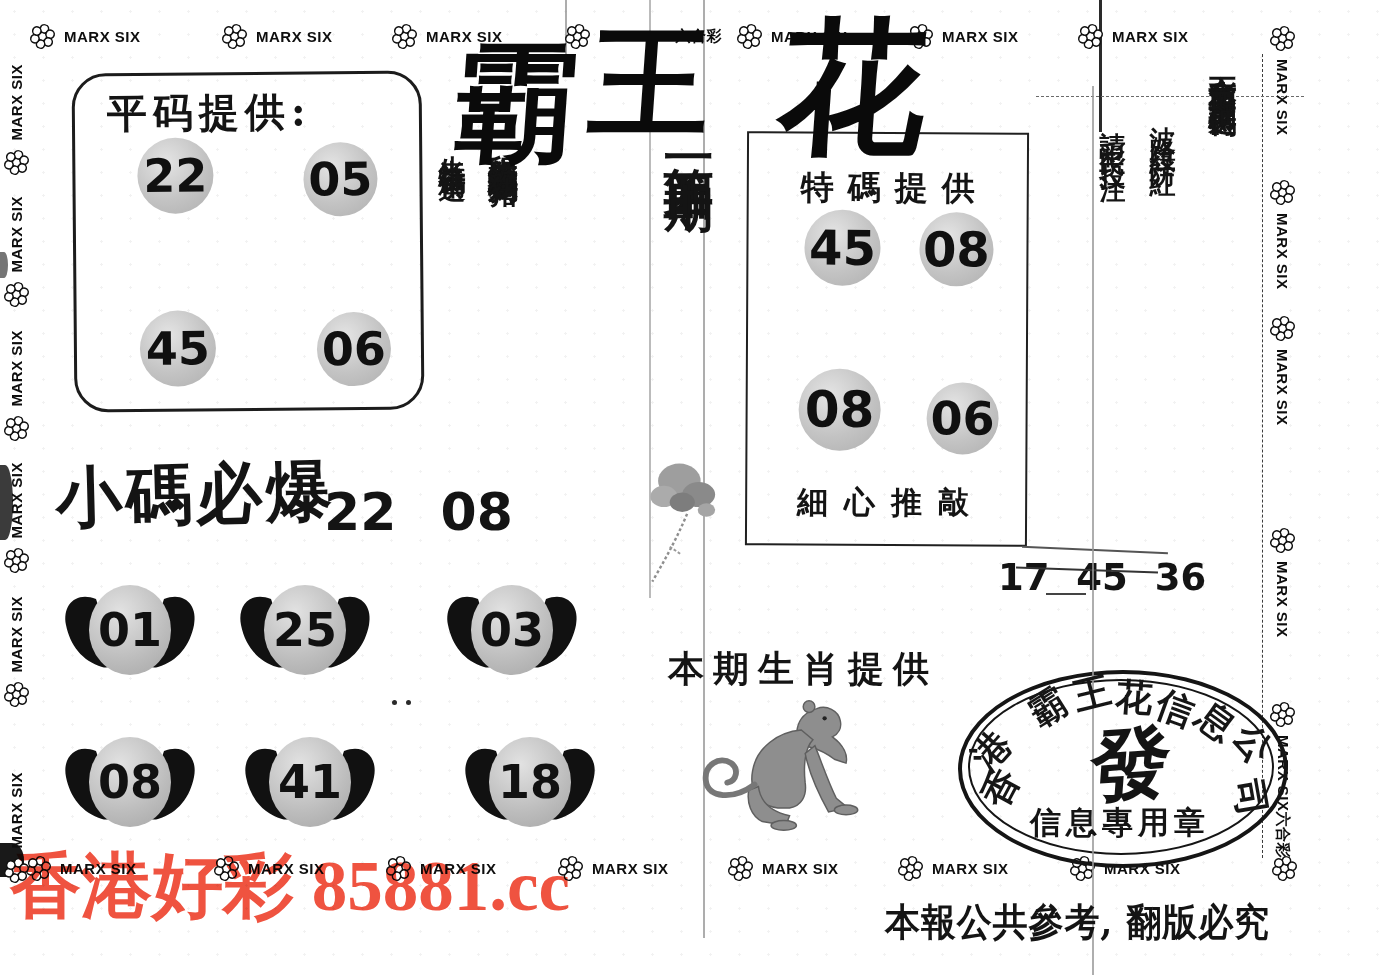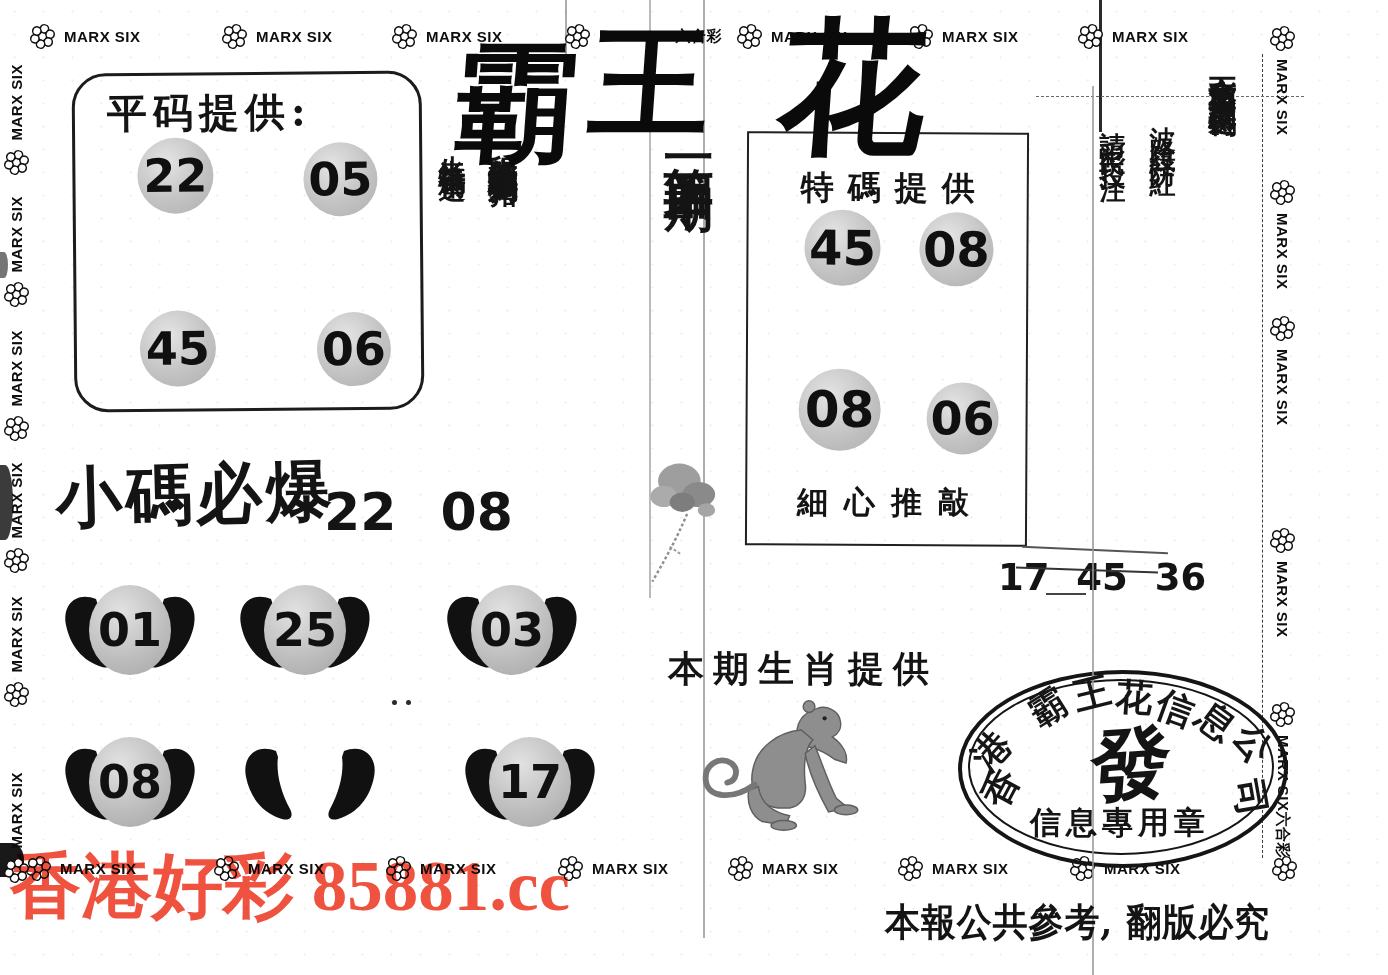--- a/index.html
+++ b/index.html
@@ -309,27 +309,28 @@
       <path d="M36,16 C16,8 2,22 6,42 C10,62 22,78 42,84 C50,86 54,82 50,74 C40,56 36,36 38,22 Z" fill="#111"></path>
       <path d="M104,16 C124,8 138,22 134,42 C130,62 118,78 98,84 C90,86 86,82 90,74 C100,56 104,36 102,22 Z" fill="#111"></path>
       </svg>
     <div class="ball">08</div>
     </div>
   <div class="ingot" style="left:240px;top:735px">
     <svg viewBox="0 0 140 105">
       <path d="M36,16 C16,8 2,22 6,42 C10,62 22,78 42,84 C50,86 54,82 50,74 C40,56 36,36 38,22 Z" fill="#111"></path>
       <path d="M104,16 C124,8 138,22 134,42 C130,62 118,78 98,84 C90,86 86,82 90,74 C100,56 104,36 102,22 Z" fill="#111"></path>
       </svg>
+    <div class="ball">41</div>
     </div>
   <div class="ingot" style="left:460px;top:735px">
     <svg viewBox="0 0 140 105">
       <path d="M36,16 C16,8 2,22 6,42 C10,62 22,78 42,84 C50,86 54,82 50,74 C40,56 36,36 38,22 Z" fill="#111"></path>
       <path d="M104,16 C124,8 138,22 134,42 C130,62 118,78 98,84 C90,86 86,82 90,74 C100,56 104,36 102,22 Z" fill="#111"></path>
       </svg>
-    <div class="ball">17</div>
+    <div class="ball">18</div>
     </div>
 
   <div class="abs" style="left:998px;top:556px;font-family:'DejaVu Sans',sans-serif;font-size:37px;font-weight:600;word-spacing:14px;z-index:2">17 45 36</div>
   <div class="abs" style="left:1016px;top:569px;width:142px;height:2px;background:#333;transform:rotate(2deg);z-index:3"></div>
   <div class="abs" style="left:1022px;top:549px;width:146px;height:1.5px;background:#555;transform:rotate(2.5deg);z-index:3"></div>
   <div class="abs" style="left:1046px;top:593px;width:40px;height:1.5px;background:#444;z-index:3"></div>
 
   <div class="abs" style="left:668px;top:645px;font-size:36px;font-weight:600;letter-spacing:9px;white-space:nowrap;z-index:2">本期生肖提供</div>
   <svg class="abs" viewBox="0 0 190 160" style="left:700px;top:690px;width:185px;height:158px;z-index:2">
     <g fill="#8e8e8e" stroke="#5f5f5f" stroke-width="1.5">

